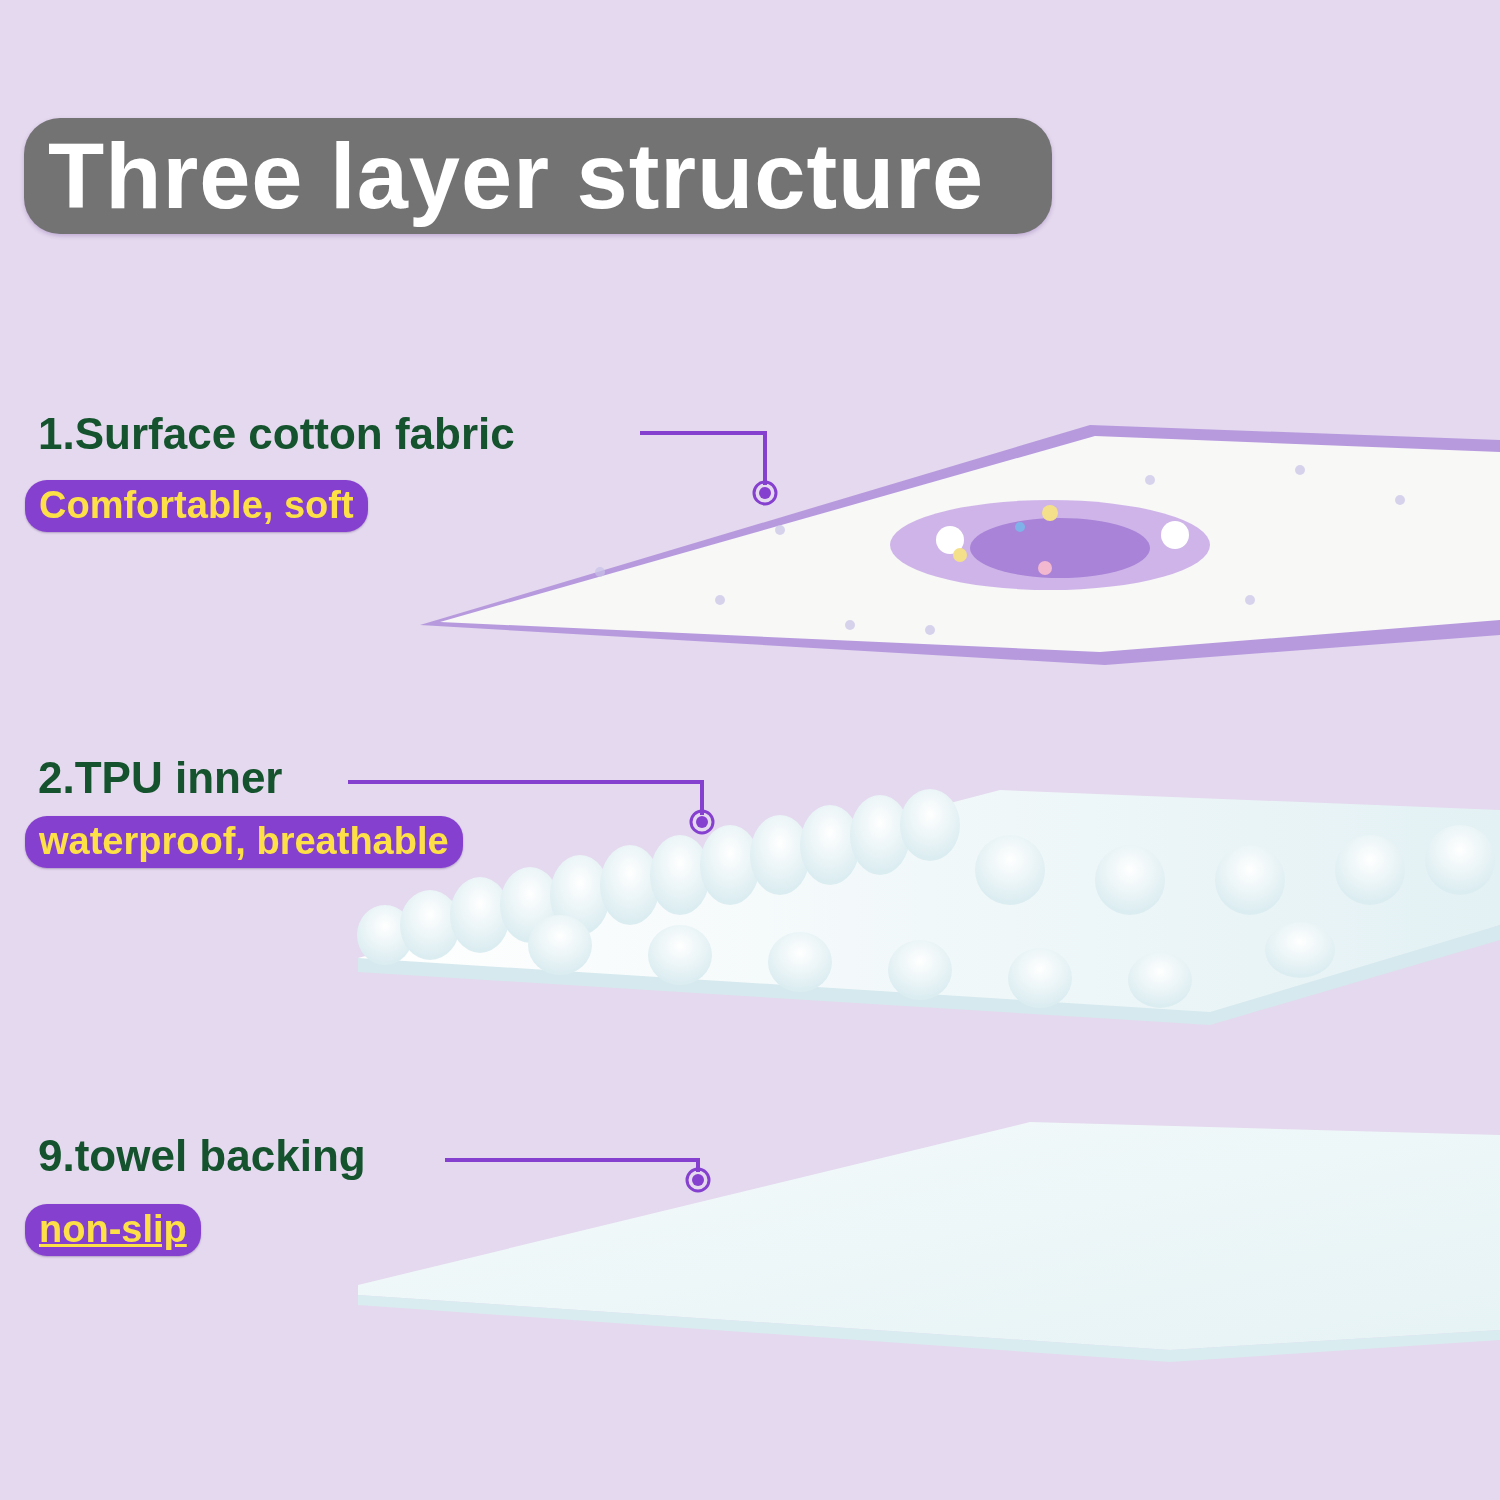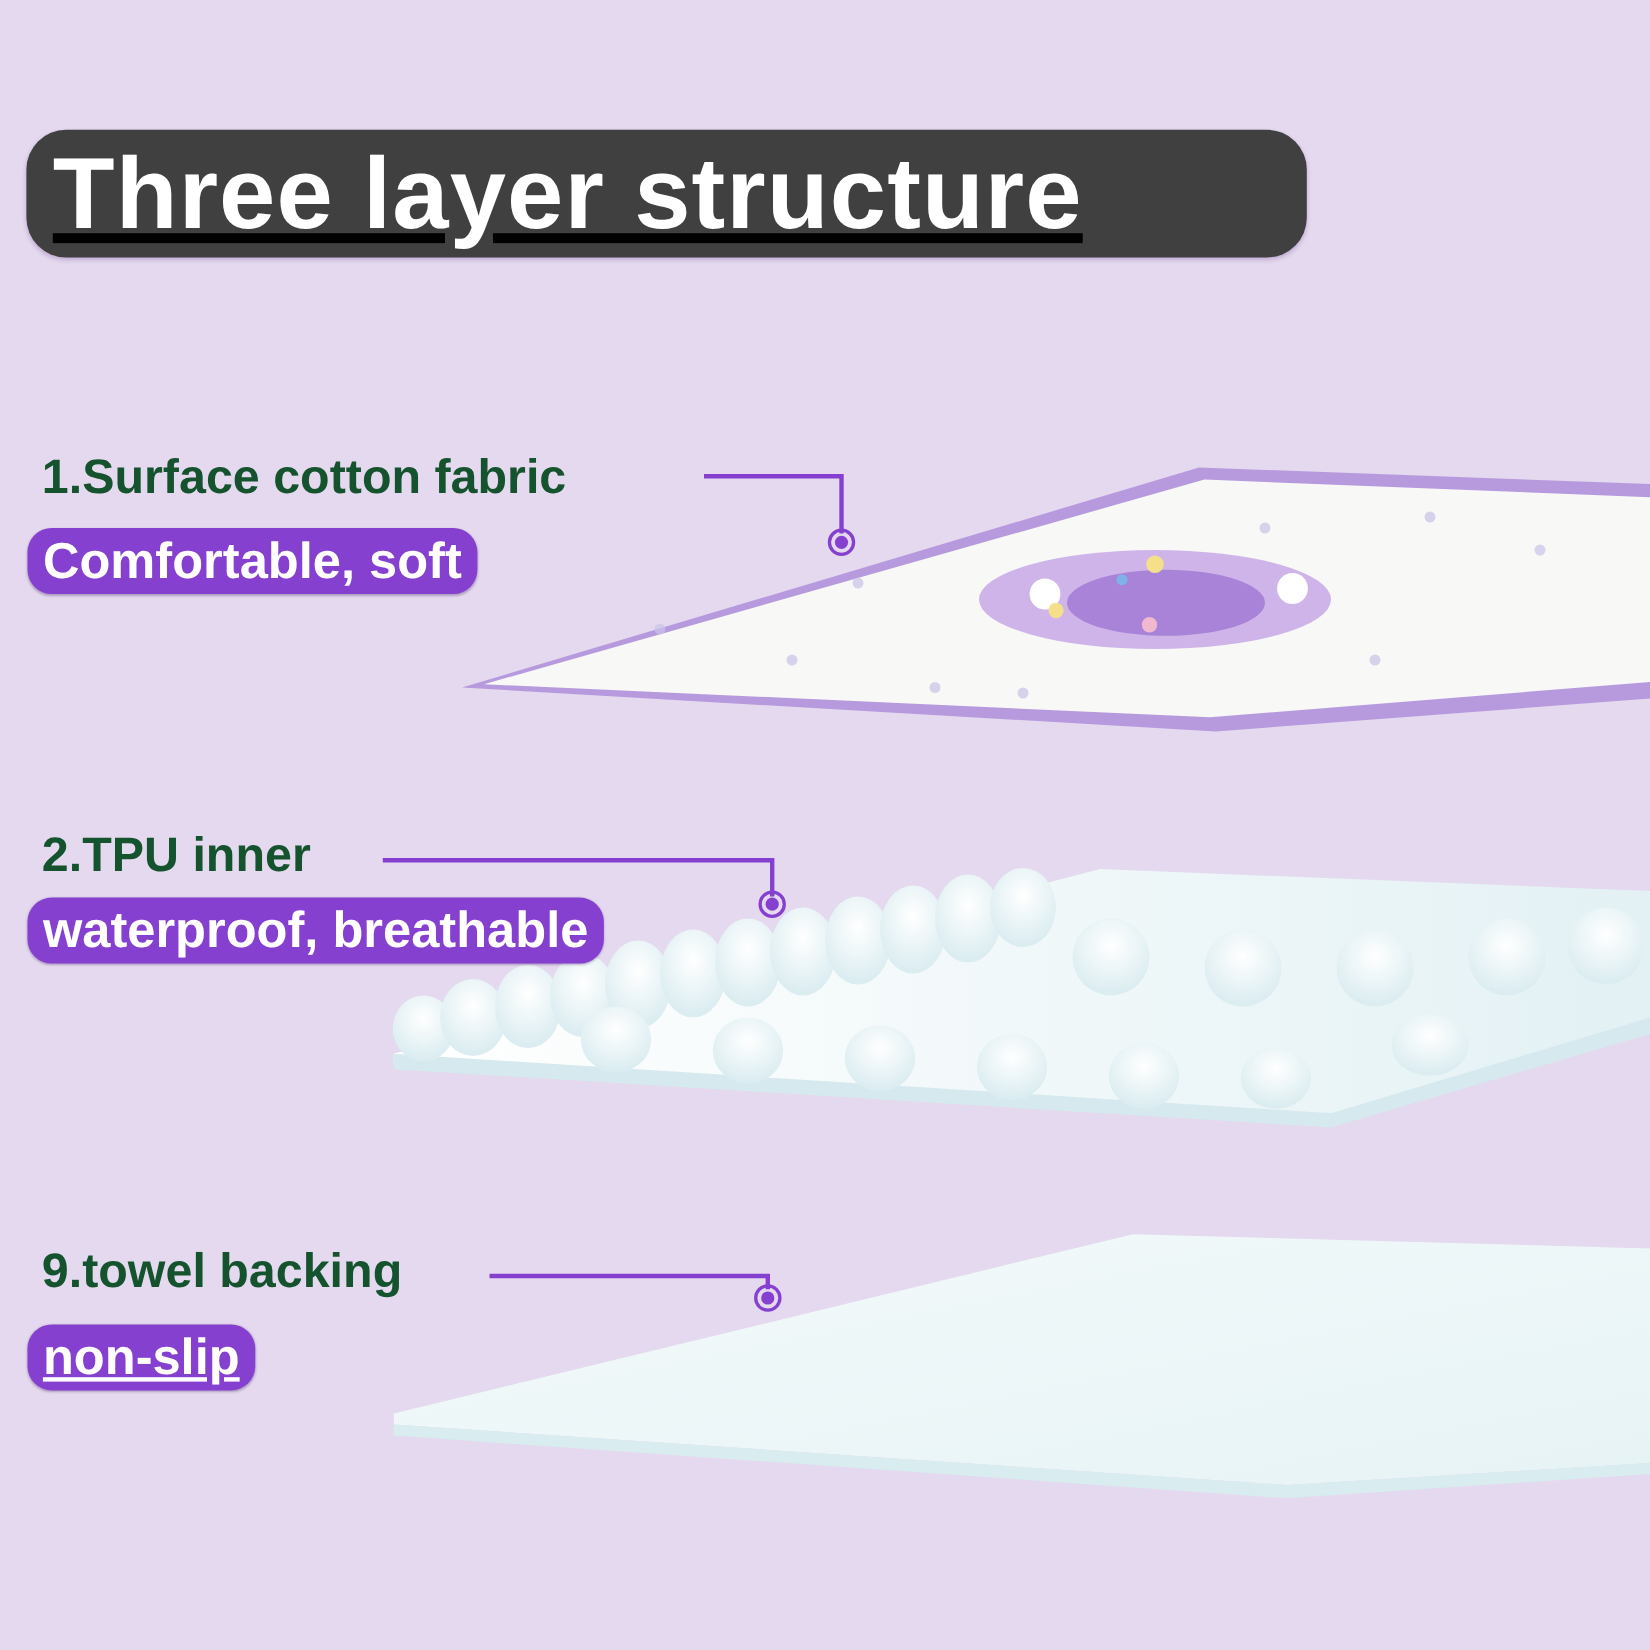--- a/index.html
+++ b/index.html
@@ -2,36 +2,36 @@
 <html><head>
 <meta charset="utf-8">
 <style>
   html, body { margin:0; padding:0; }
   body {
     width:1500px; height:1500px; position:relative; overflow:hidden;
     background:#e4d9ee;
     font-family:"Liberation Sans", sans-serif;
   }
   .title-banner {
-    position:absolute; left:24px; top:118px; width:1164px; height:116px;
-    background:#404040; border-radius:36px;
+    position:absolute; left:24px; top:118px; width:1028px; height:116px;
+    background:#737373; border-radius:36px;
     box-shadow:0 2px 4px rgba(90,40,140,0.25);
-    display:flex; align-items:center;text-decoration:underline;
+    display:flex; align-items:center;
   }
   .title-text {
     color:#fff; font-weight:bold; font-size:92px; letter-spacing:1px;
     margin-left:24px; line-height:1; white-space:nowrap;
   }
   .layer-title {
     position:absolute; color:#14532d; font-weight:bold; font-size:44px;
     line-height:1; white-space:nowrap;
   }
   .pill {
-    position:absolute; background:#8640d0; color:#ffffff; font-weight:bold;
-    font-size:46px; line-height:1; border-radius:22px; padding:6px 14px 8px 14px;
+    position:absolute; background:#8640d0; color:#fde047; font-weight:bold;
+    font-size:38px; line-height:1; border-radius:22px; padding:6px 14px 8px 14px;
     white-space:nowrap; box-shadow:0 1px 2px rgba(60,20,100,0.3);
   }
   svg.overlay { position:absolute; left:0; top:0; }
 </style>
 </head>
 <body>
 
 <div class="title-banner">
   <span class="title-text">Three layer structure</span>
 </div>

